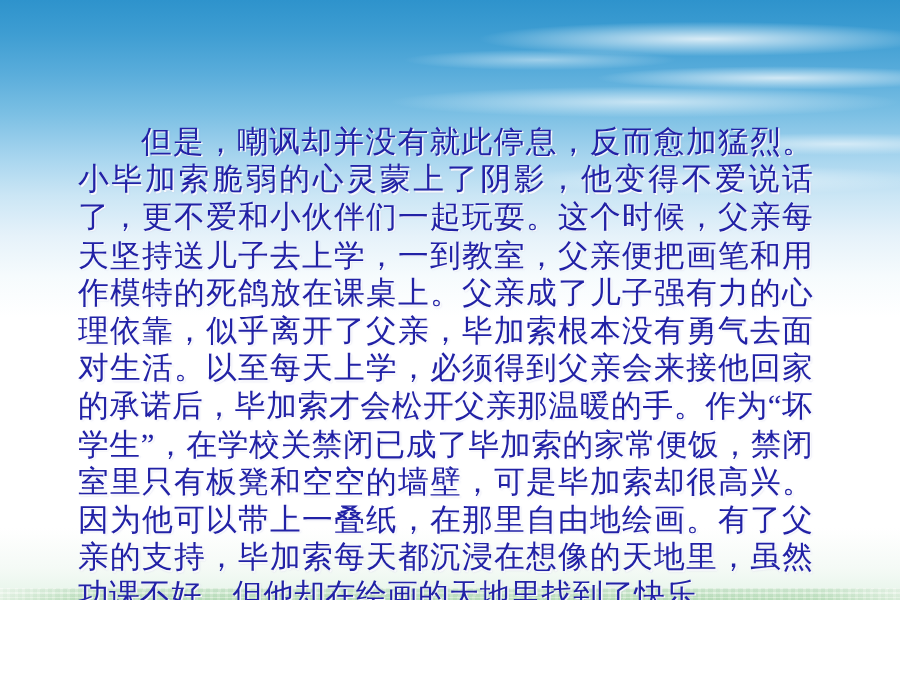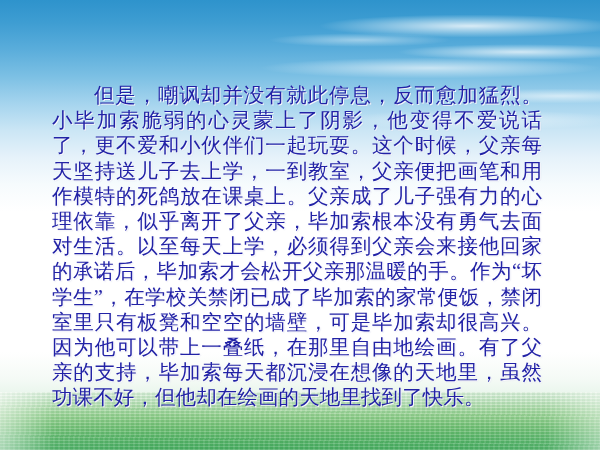--- a/index.html
+++ b/index.html
@@ -8,21 +8,21 @@
     padding: 0;
     width: 600px;
     height: 450px;
     overflow: hidden;
     background: #ffffff;
   }
 
   .slide {
     position: relative;
     width: 600px;
-    height: 450px;
+    height: 400px;
     overflow: hidden;
     font-family: "Liberation Serif", "DejaVu Serif", serif;
   }
 
   
 
   
   .bg-sky {
     position: absolute;
     left: 0; top: 0;

